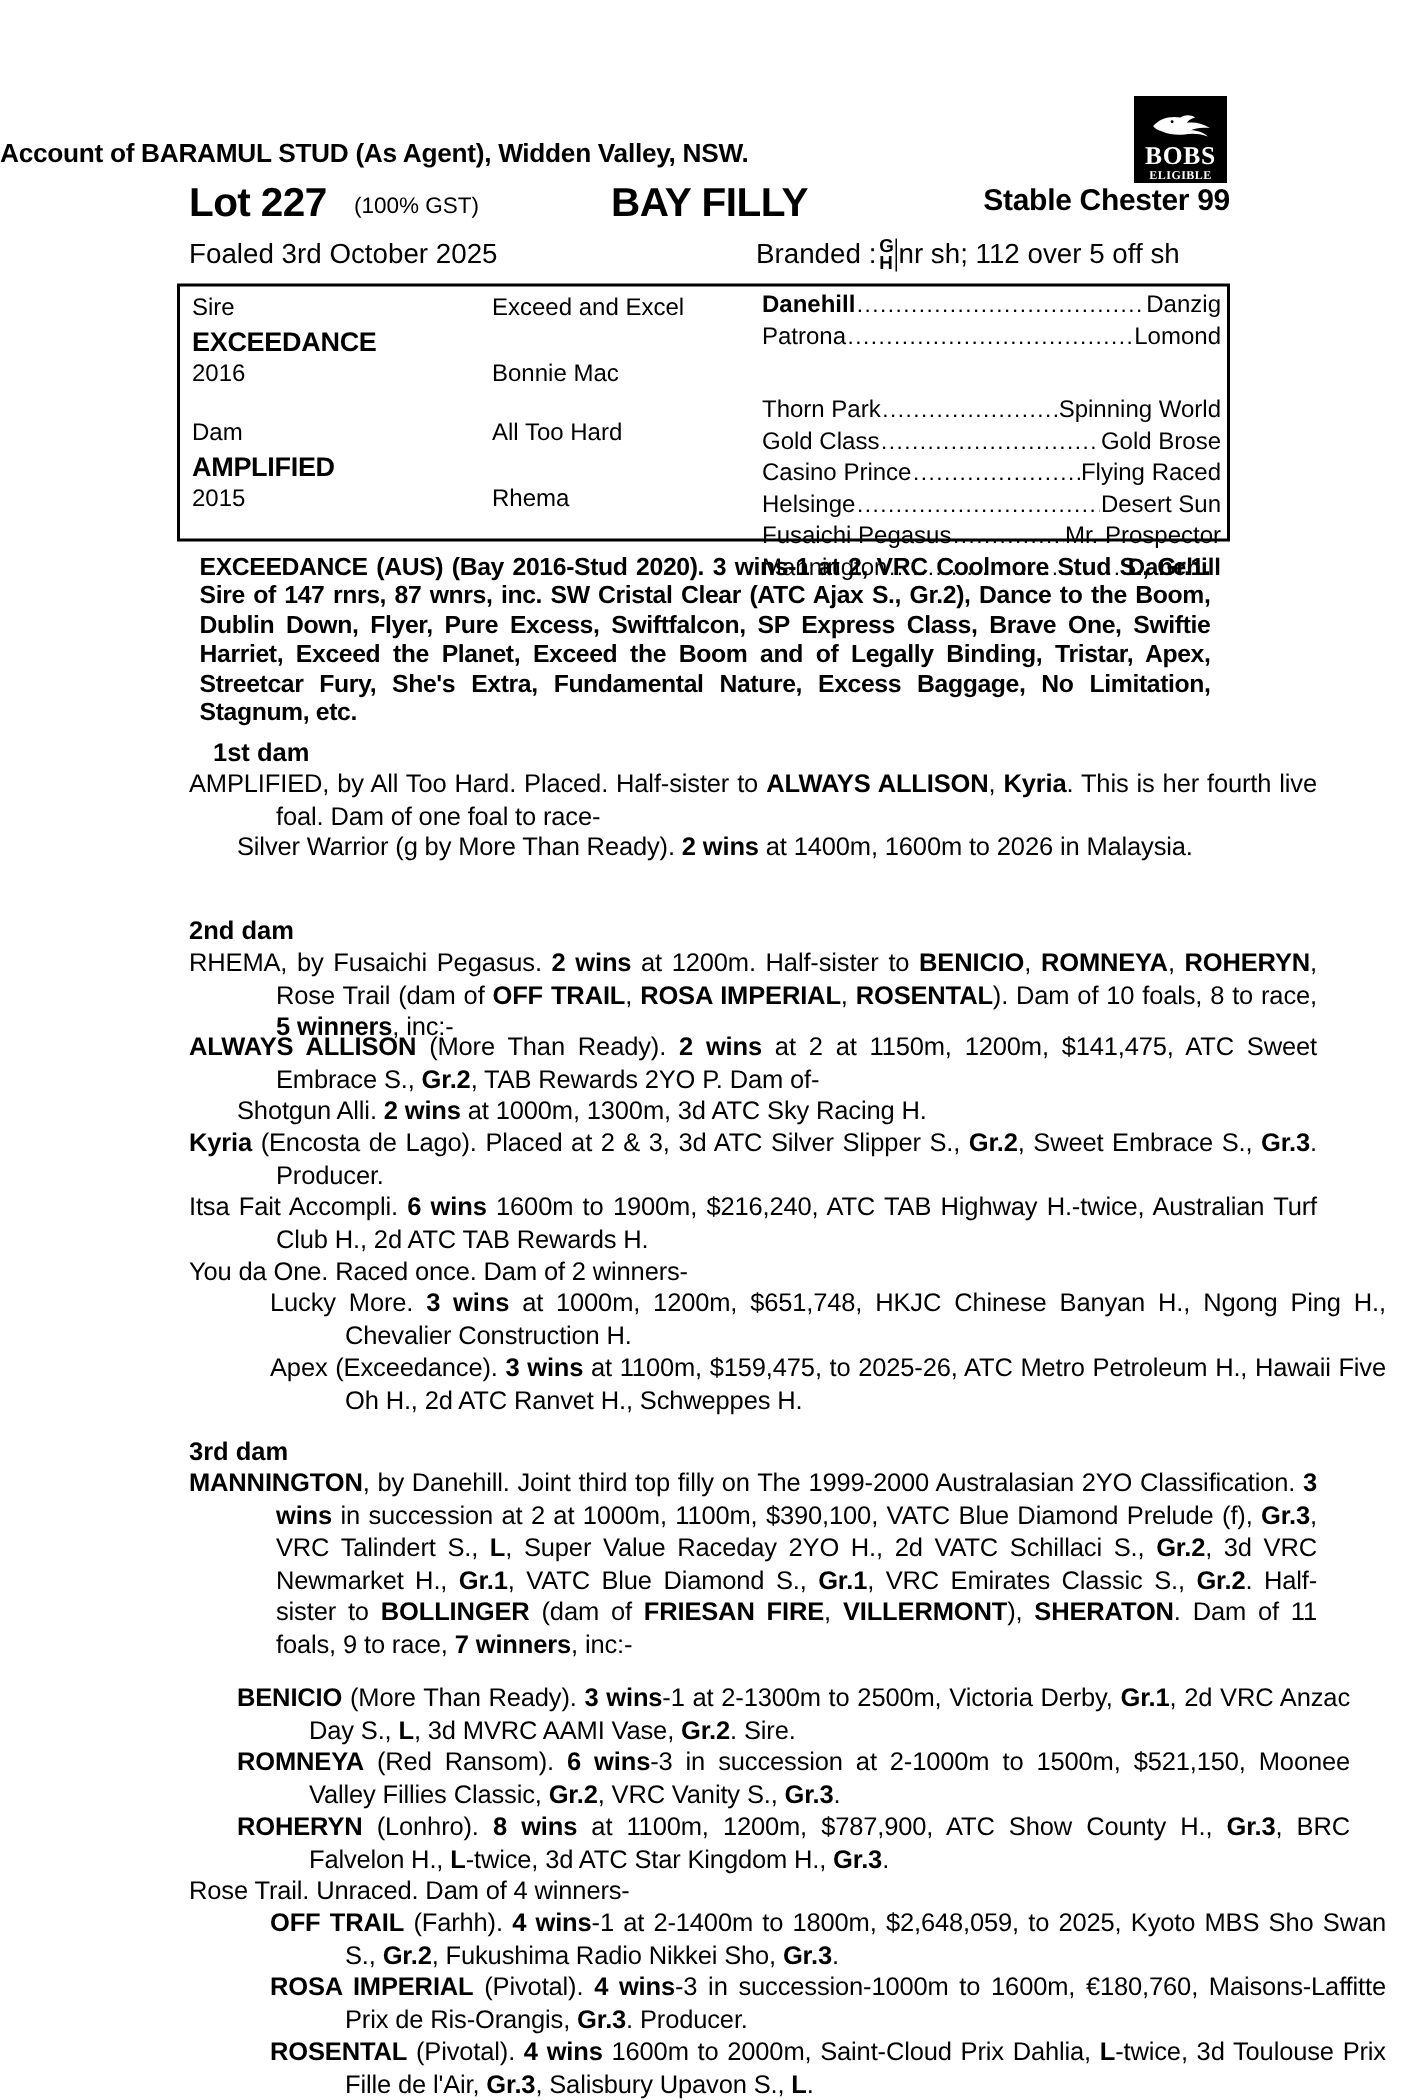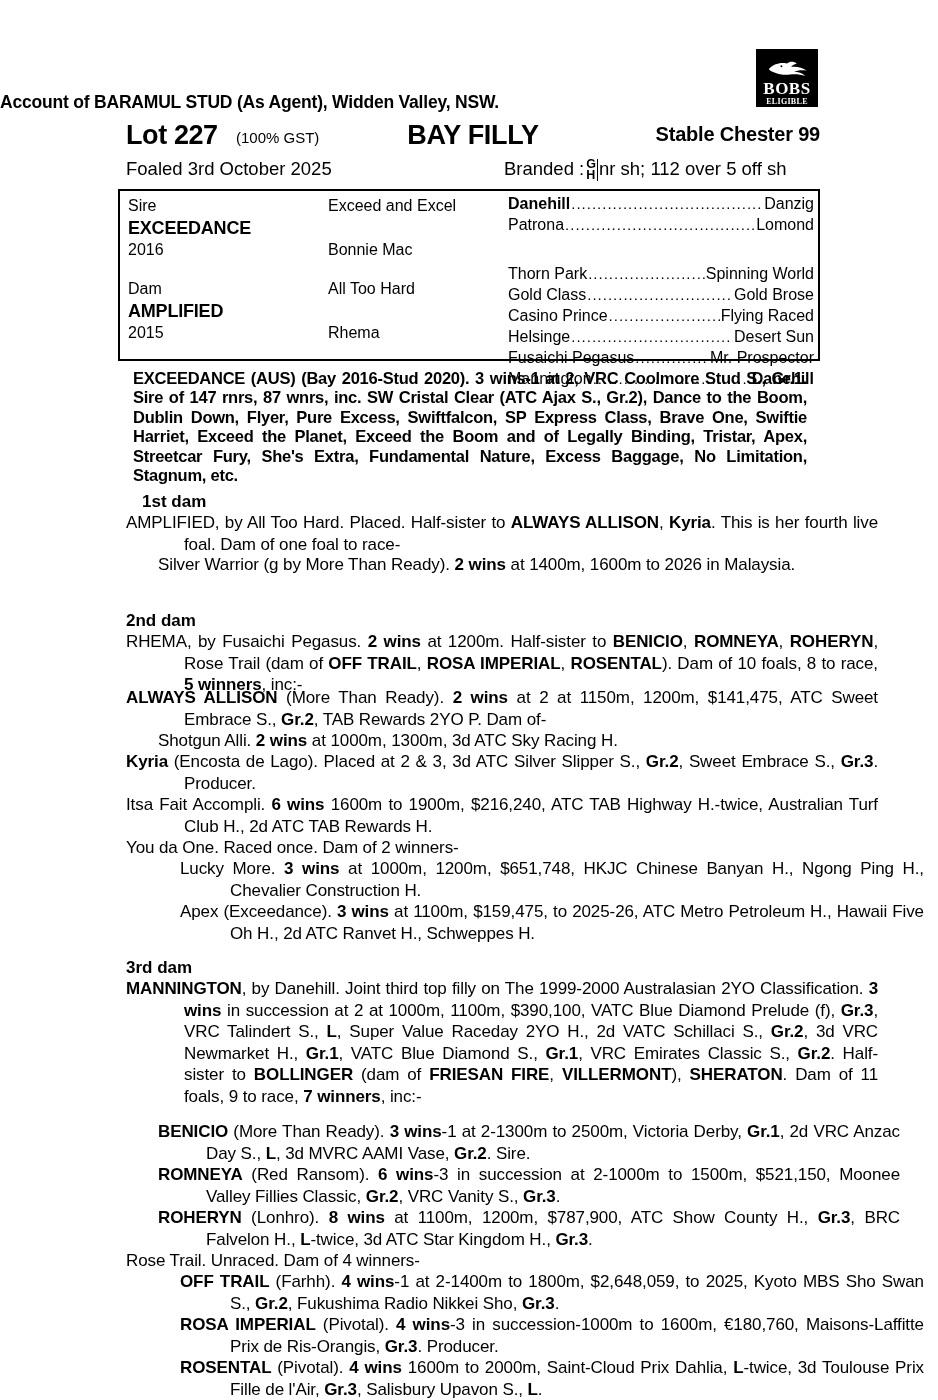--- a/index.html
+++ b/index.html
@@ -19,21 +19,21 @@
     position: absolute;
     left: 0; top: 0;
     width: 938px;
     height: 1400px;
   }
 
   
   .logo-box {
     position: absolute;
     left: 756px;
-    top: 49px;
+    top: 64px;
     width: 62px;
     height: 58px;
     background: #000000;
     display: flex;
     flex-direction: column;
     align-items: center;
     justify-content: flex-start;
     padding-top: 10px;
     box-sizing: border-box;
   }

